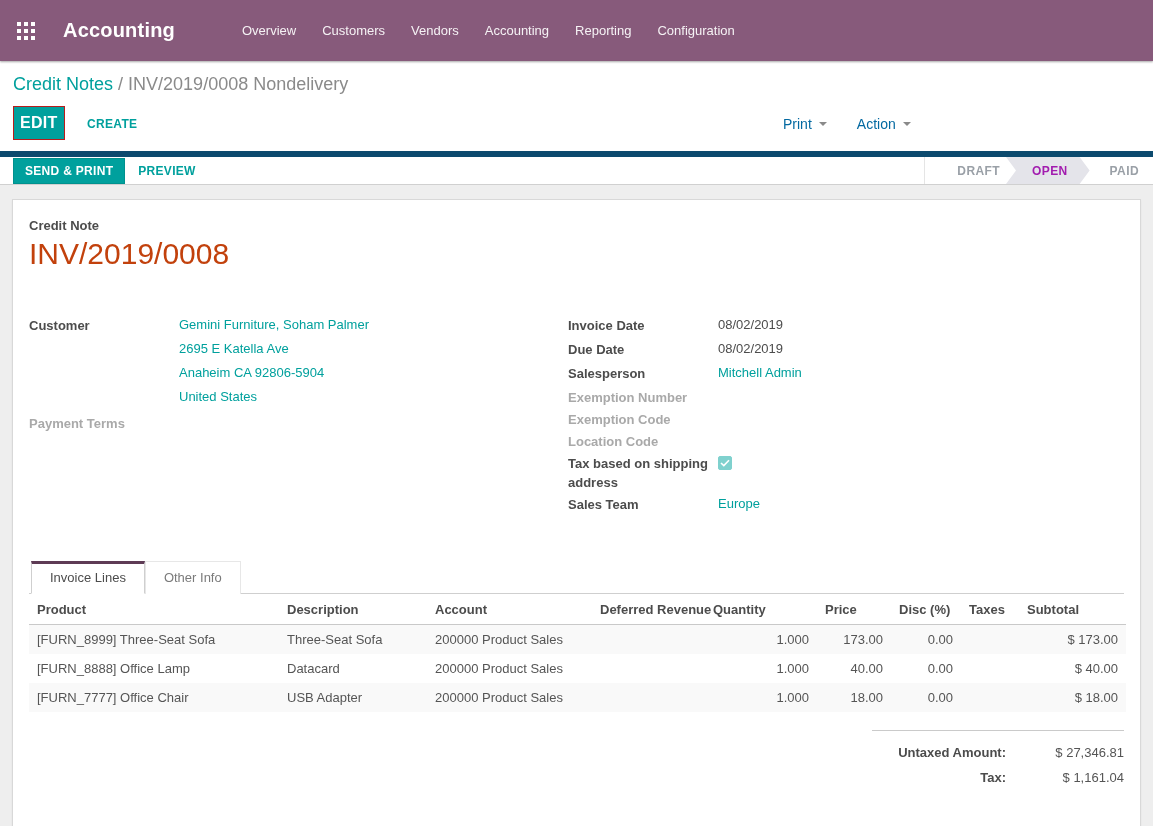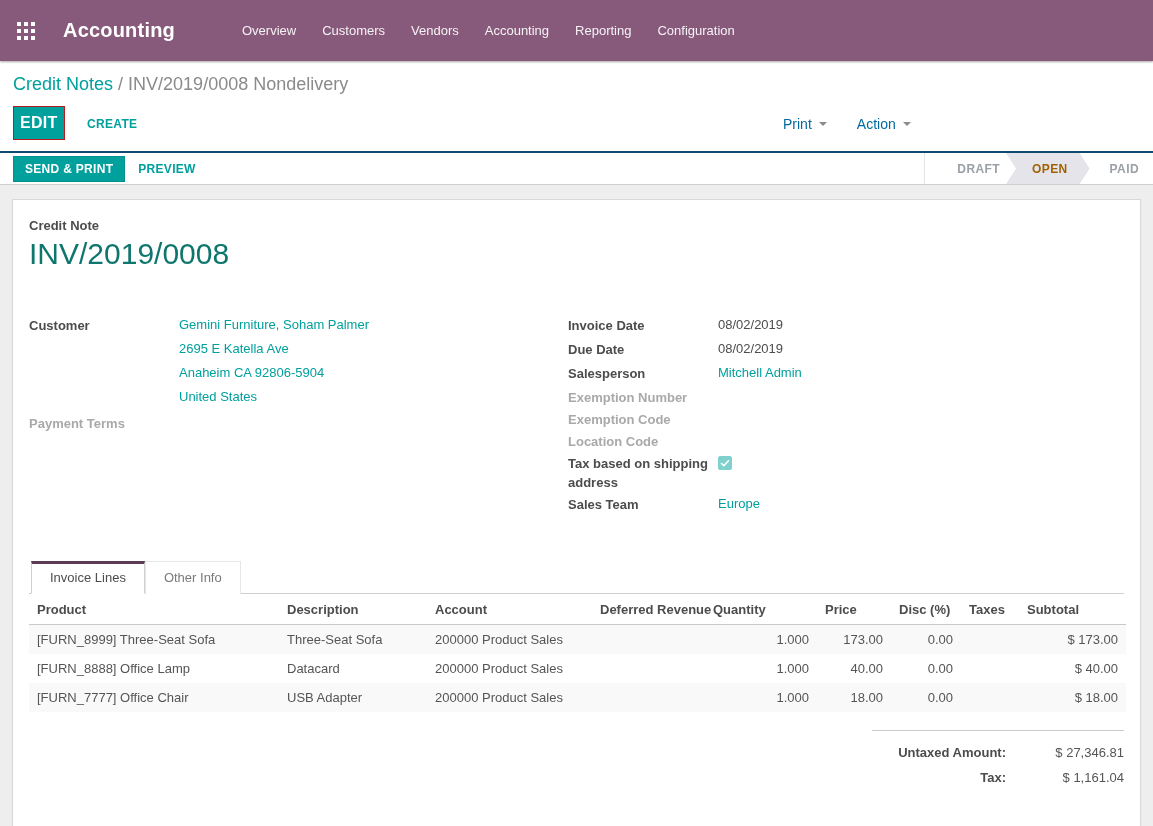--- a/index.html
+++ b/index.html
@@ -24,43 +24,43 @@
     font-size:16px; font-weight:bold; letter-spacing:.3px; padding:7px 6px; cursor:pointer; }
   .btn-link-caps { display:inline-block; color:#00A09D; font-size:12px; font-weight:bold;
     letter-spacing:.3px; padding:7px 10px; margin-left:8px; cursor:pointer; }
   .print-action { position:absolute; left:783px; top:50%; transform:translateY(-50%);
     display:flex; gap:30px; }
   .dd-btn { font-size:14px; color:#0369a1; display:flex; align-items:center; gap:7px; cursor:pointer; }
   .caret { width:0; height:0; border-left:4px solid transparent; border-right:4px solid transparent;
     border-top:4px solid #8a8a8a; display:inline-block; }
 
   
-  .statusbar { background:#fff; border-top:2px solid #0c4a6e; border-bottom:1px solid #d0d0d0;
+  .statusbar { background:#fff; border-top:6px solid #0c4a6e; border-bottom:1px solid #d0d0d0;
     height:34px; display:flex; align-items:center; padding-left:13px; }
   .sb-btn { background:#00A09D; border:1px solid #00918e; color:#fff; font-size:12px; font-weight:bold;
     letter-spacing:.3px; padding:5px 11px; margin-right:7px; cursor:pointer; }
   .sb-link { color:#00A09D; font-size:12px; font-weight:bold; letter-spacing:.3px;
     margin-left:6px; cursor:pointer; }
   .status-group { margin-left:auto; align-self:stretch; display:flex; align-items:stretch;
     border-left:1px solid #e5e5e5; padding-left:14px; }
   .step { display:flex; align-items:center; font-size:12px; font-weight:bold; letter-spacing:.4px;
     color:#9aa0a7; cursor:pointer; }
   .step.draft { padding:0 14px 0 18px; }
-  .step.open { background:#e4e4ea; color:#a16207;
+  .step.open { background:#e4e4ea; color:#a21caf;
     clip-path:polygon(0 0, calc(100% - 10px) 0, 100% 50%, calc(100% - 10px) 100%, 0 100%, 10px 50%);
     padding:0 22px 0 26px; margin-left:-8px;text-align:right; }
   .step.paid { padding:0 14px 0 20px; }
 
   
   .content { background:#eeeeee; padding:14px 12px 0; }
   .card { background:#fff; border:1px solid #d8d8d8; box-shadow:0 1px 2px rgba(0,0,0,.05);
     height:646px; overflow:hidden; padding:18px 16px 0; }
 
   .doc-type { font-size:13px; font-weight:bold; color:#4c4c4c; }
-  .doc-number { font-size:30px; color:#0f766e; margin-top:4px; }
+  .doc-number { font-size:30px; color:#c2410c; margin-top:4px; }
 
   .fields { display:flex; margin-top:42px; font-size:13px; }
   .col-left { flex:1; padding-right:30px; }
   .col-right { width:556px; }
   .frow { display:flex; line-height:24px; }
   .flabel { width:150px; flex-shrink:0; font-weight:bold; color:#4c4c4c; line-height:19px; padding-top:3px; }
   .flabel.muted { color:#a9a9a9; }
   .fvalue { color:#4c4c4c; }
   .fvalue .link, a.link { color:#00A09D; text-decoration:none; cursor:pointer; display:block; }
   .addr-line { color:#00A09D; cursor:pointer; }

